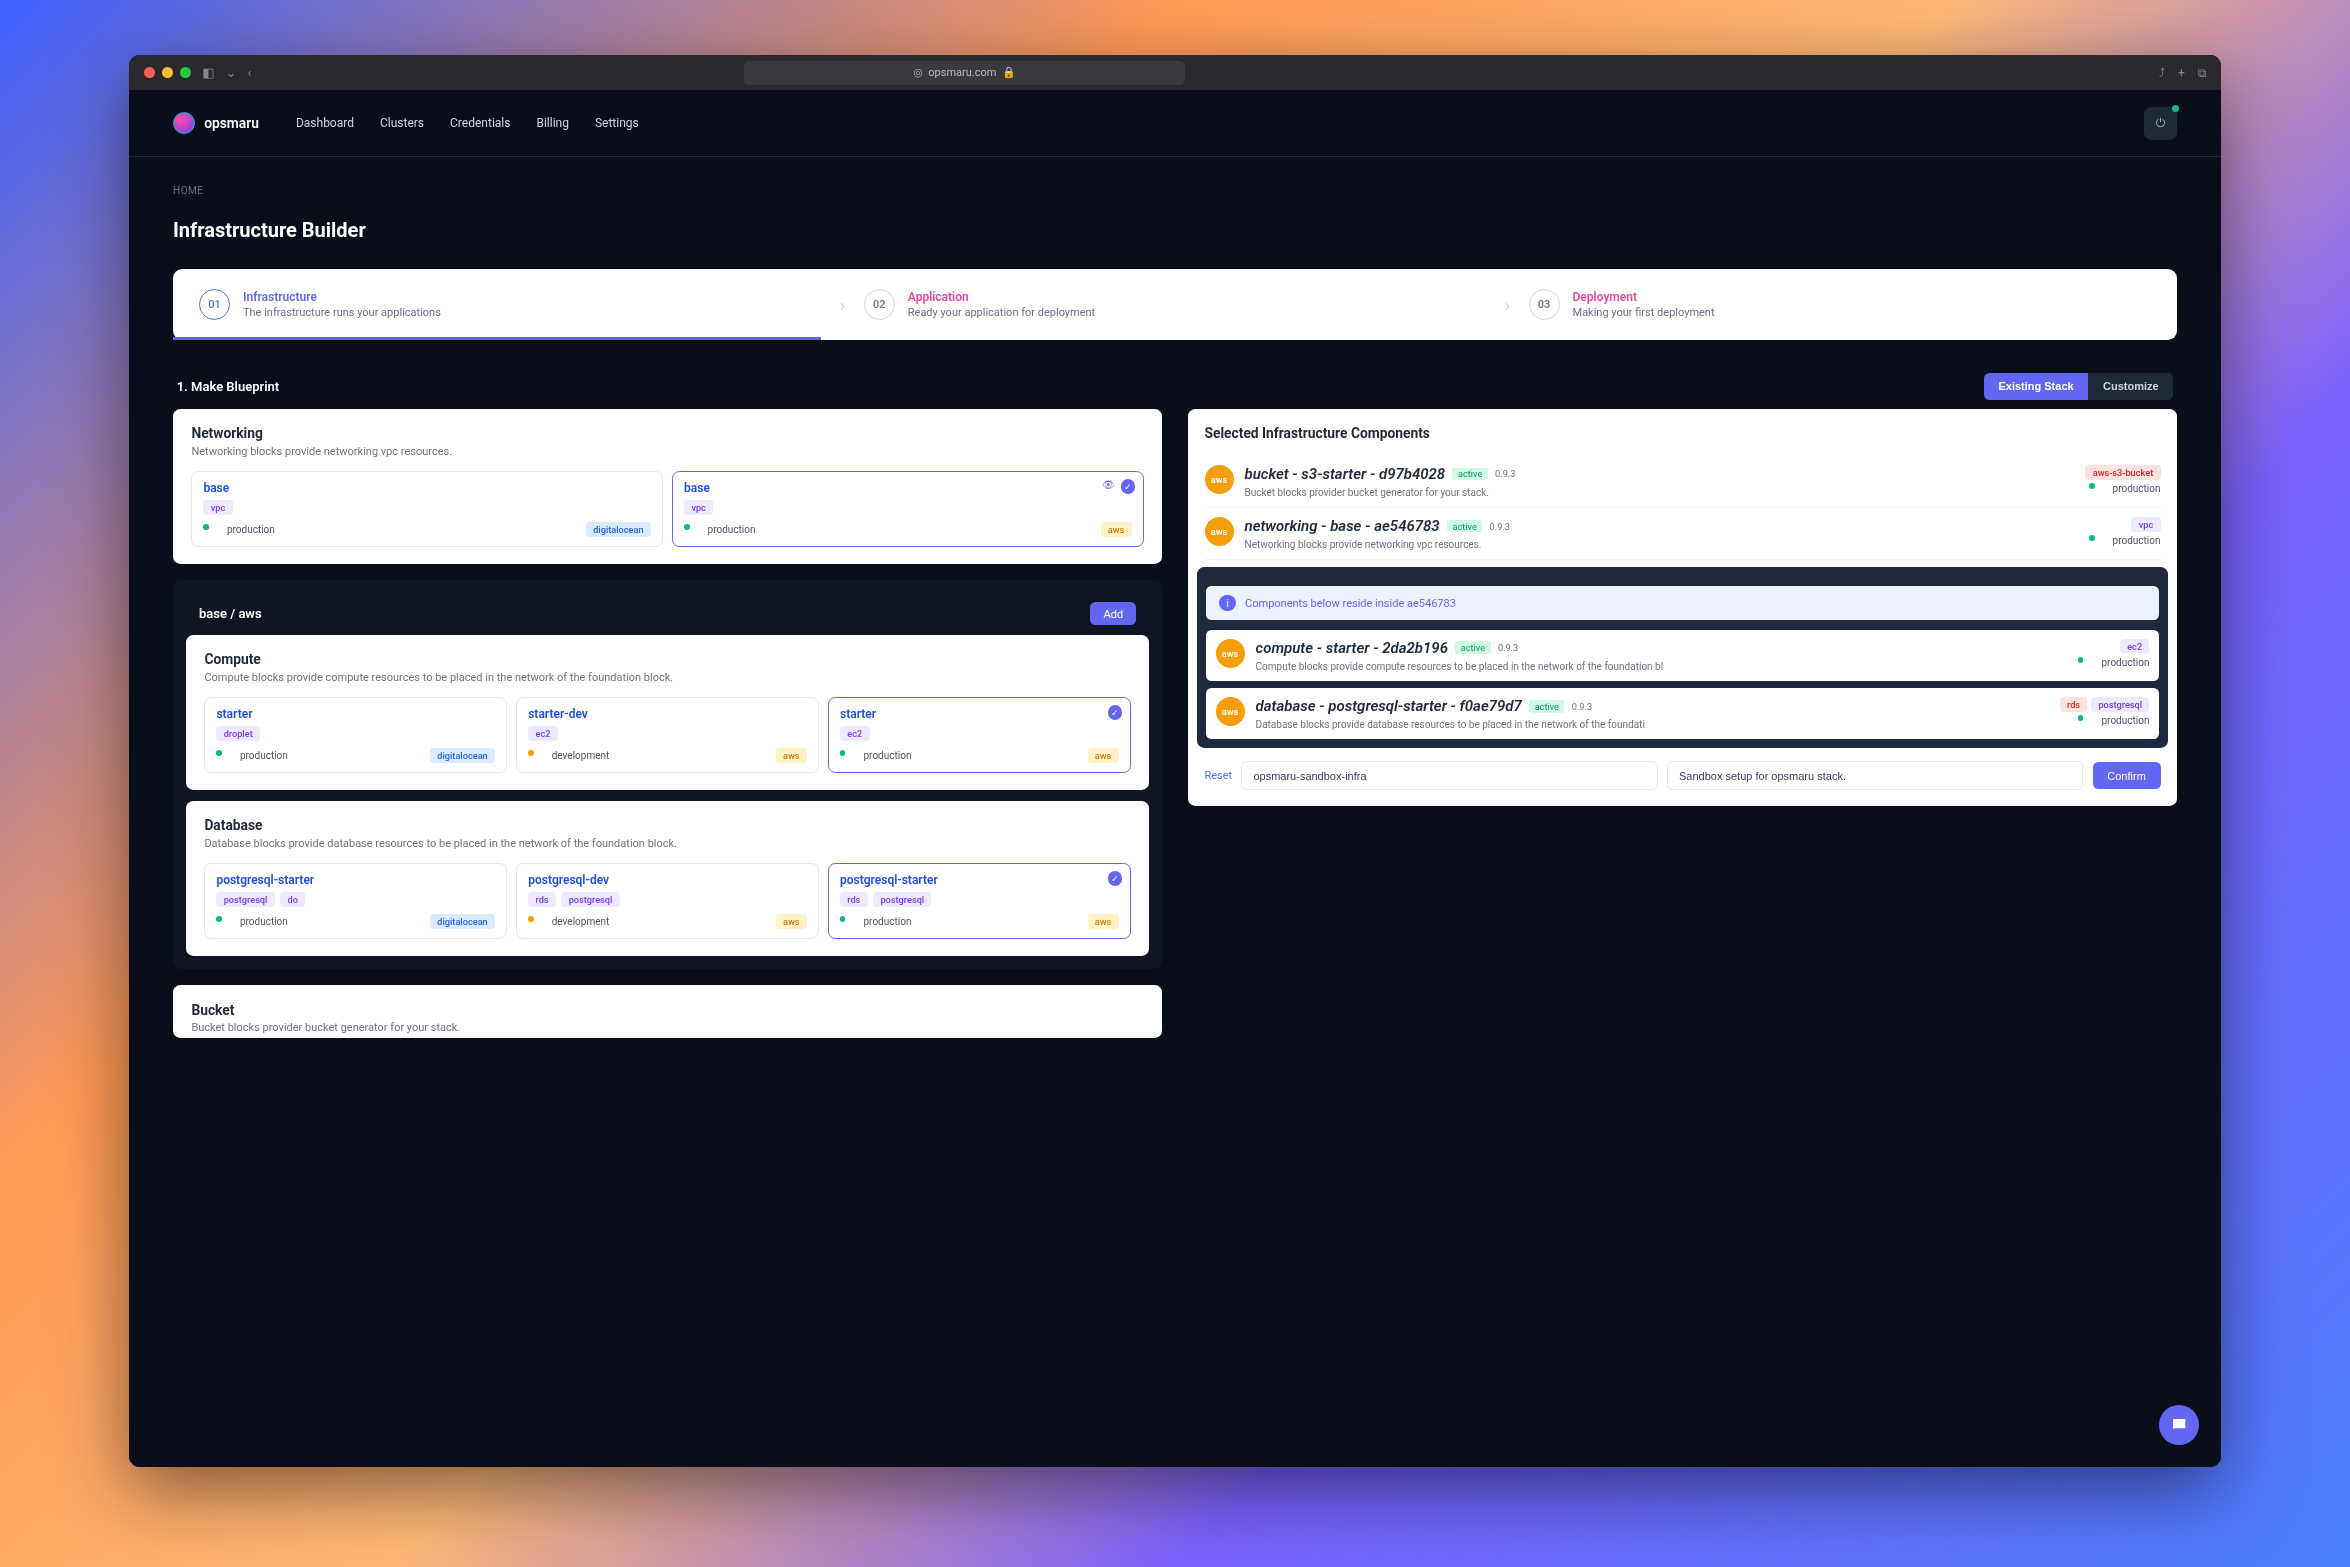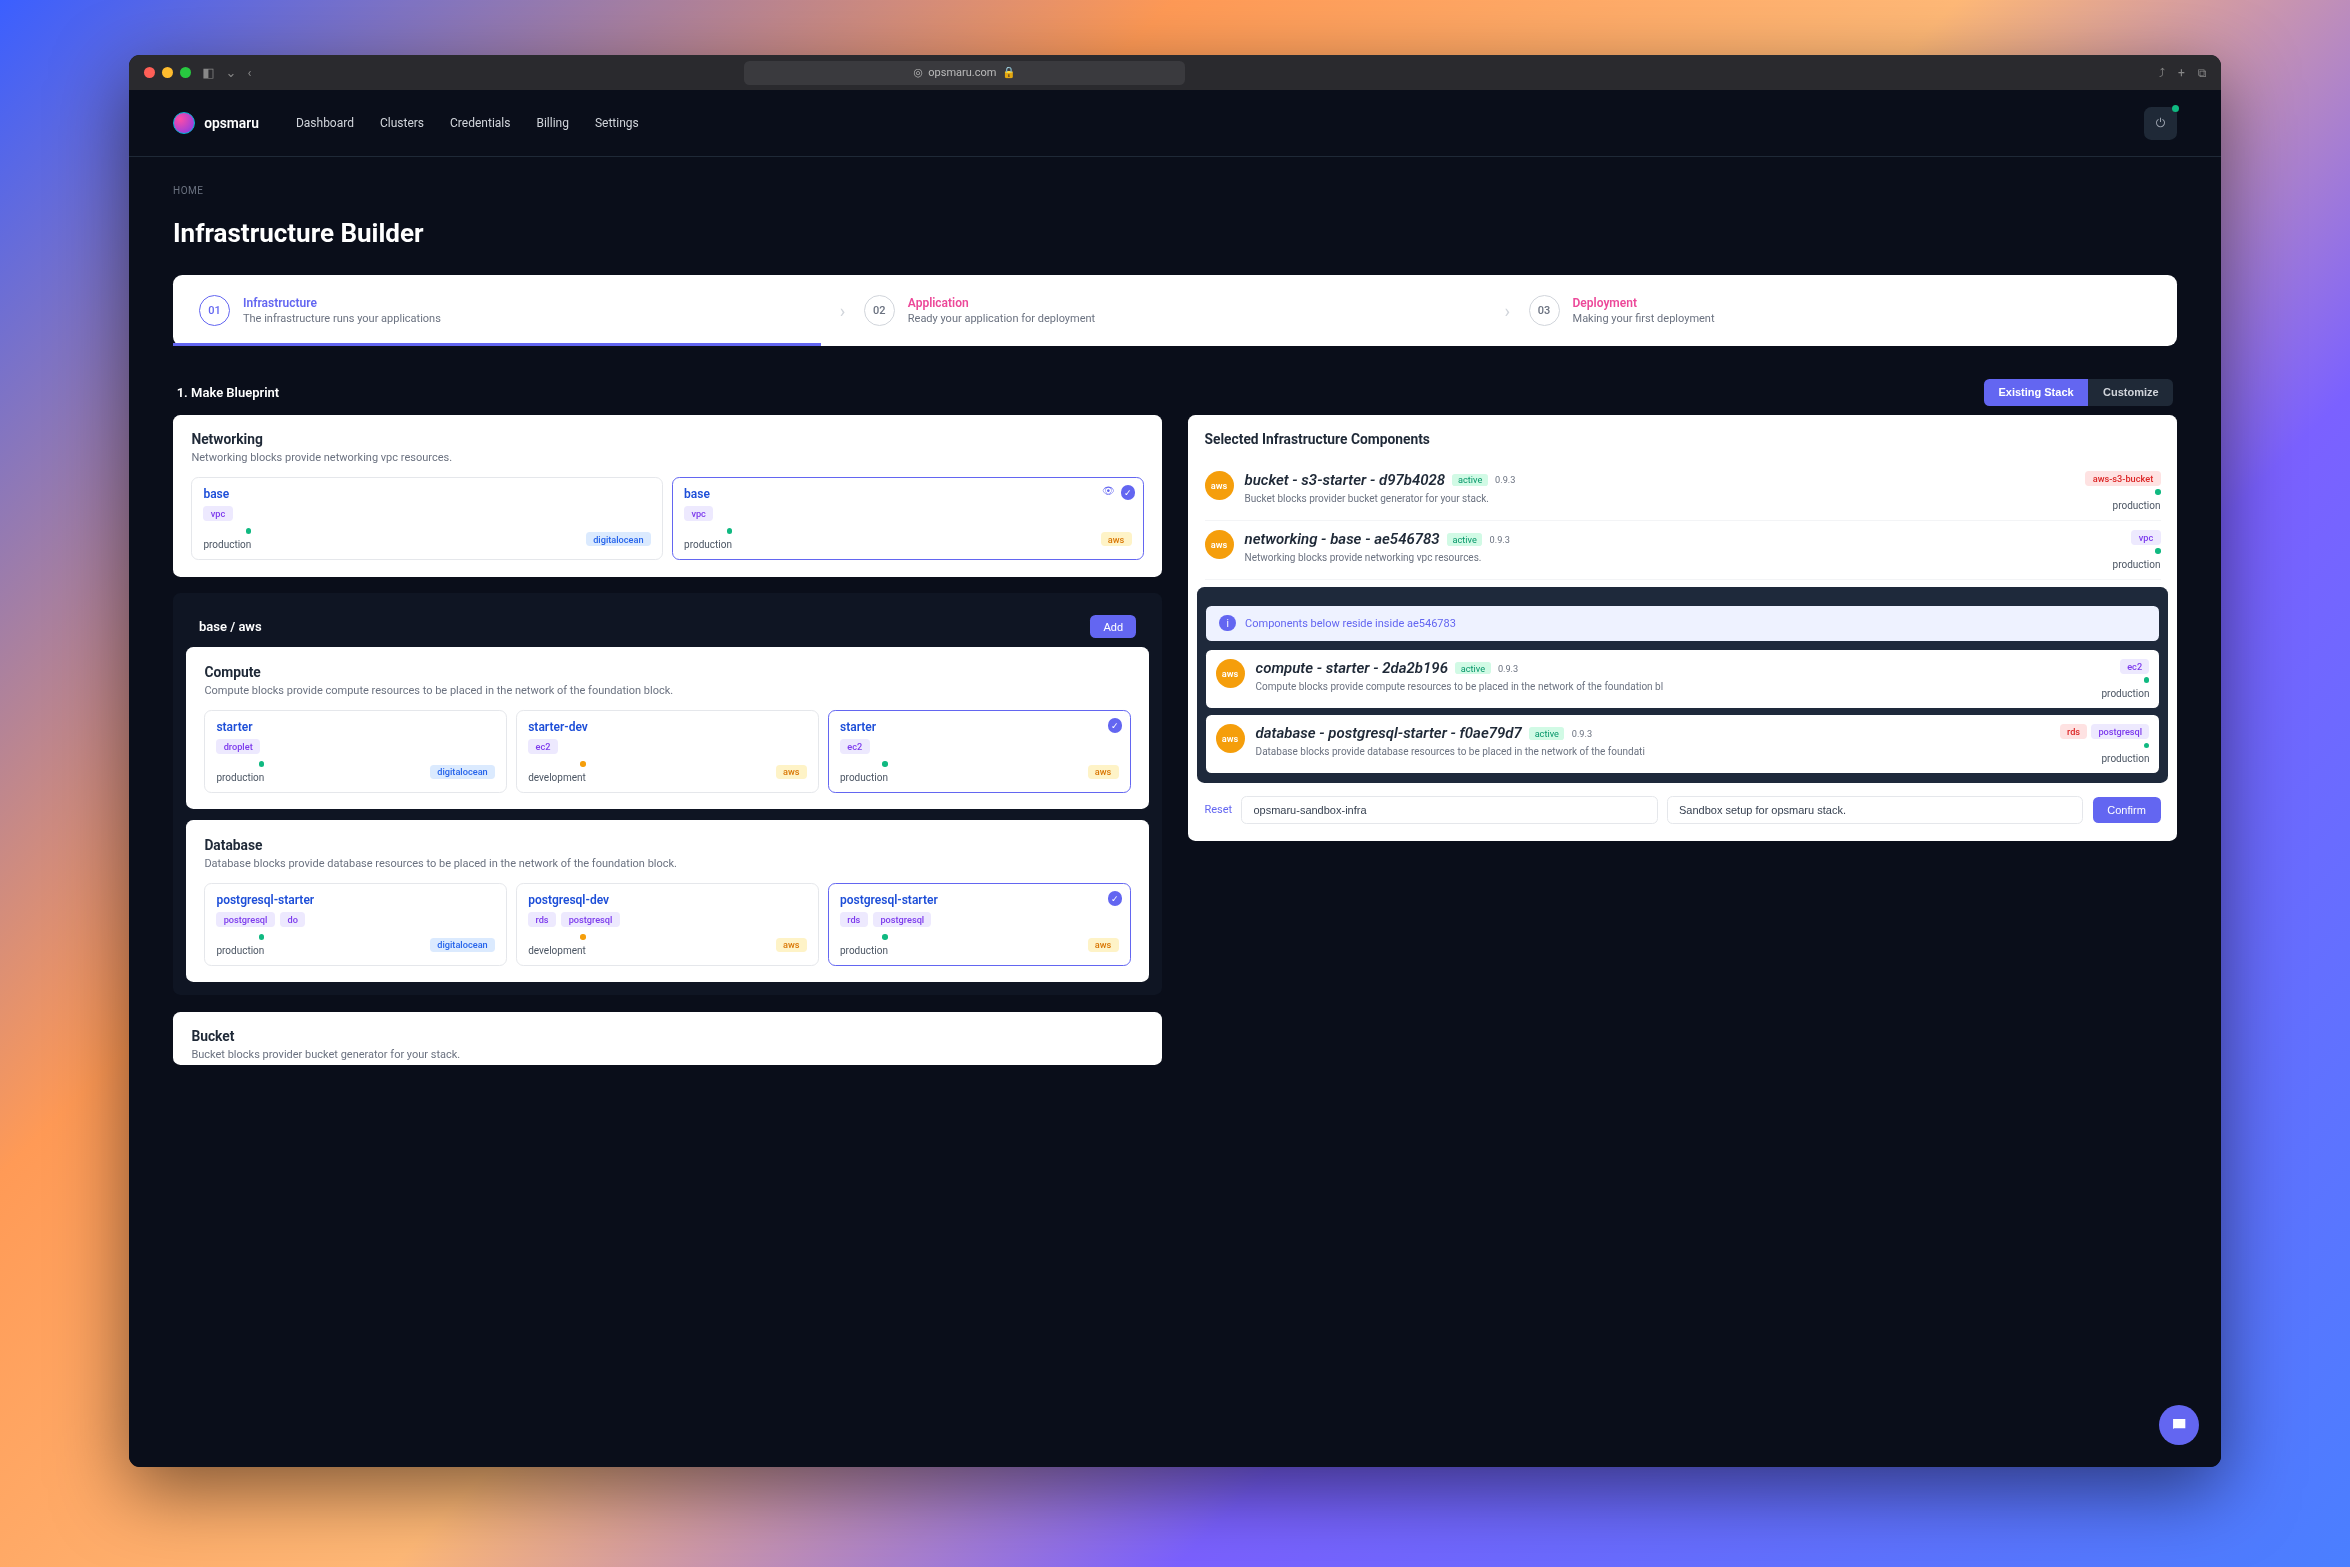--- a/index.html
+++ b/index.html
@@ -61,21 +61,21 @@
   display: flex; align-items: center; justify-content: center; color: #9ca3af;
   position: relative;
 }
 .power-btn::after {
   content: ''; position: absolute; top: -1.8px; right: -1.8px;
   width: 7.3px; height: 7.3px; background: #10b981; border-radius: 50%;
 }
 
 .page-content { padding: 27.5px 44px; }
 .breadcrumb { color: #6b7280; font-size: 10px; letter-spacing: 0.5px; margin-bottom: 22px; }
-.page-title { color: #fff; font-size: 26px; font-weight: 700; margin-bottom: 27.5px; }
+.page-title { color: #fff; font-size: 20px; font-weight: 700; margin-bottom: 27.5px; }
 
 .stepper {
   background: #fff; border-radius: 9.2px; padding: 20px 26px;
   display: flex; gap: 18.4px; margin-bottom: 33px;
 }
 .step { display: flex; align-items: center; gap: 13px; flex: 1; position: relative; }
 .step-num {
   width: 31px; height: 31px; border-radius: 50%;
   border: 1.8px solid #d1d5db; display: flex; align-items: center; justify-content: center;
   font-size: 11px; color: #6b7280; font-weight: 500;
@@ -122,21 +122,21 @@
 .block-tags { display: flex; gap: 5.5px; flex-wrap: wrap; margin-bottom: 7.3px; }
 .tag {
   font-size: 9.2px; padding: 1.8px 7.3px; border-radius: 3.7px;
   background: #eef2ff; color: #6366f1; font-weight: 500;
 }
 .tag.orange { background: #fef3c7; color: #d97706; }
 .tag.blue { background: #dbeafe; color: #2563eb; }
 .tag.purple { background: #ede9fe; color: #7c3aed; }
 .tag.red { background: #fee2e2; color: #dc2626; }
 .block-footer { display: flex; align-items: center; justify-content: space-between; }
-.env-dot { display: flex; align-items: flex-end; gap: 5px; font-size: 10px; color: #4b5563; flex-direction: column; }
+.env-dot { display: flex; align-items: flex-start; gap: 18px; font-size: 10px; color: #4b5563; }
 .dot { width: 5.5px; height: 5.5px; border-radius: 50%; }
 .dot.green { background: #10b981; }
 .dot.amber { background: #f59e0b; }
 .check-badge {
   position: absolute; top: 7.3px; right: 7.3px;
   width: 14.7px; height: 14.7px; border-radius: 50%;
   background: #6366f1; color: #fff; font-size: 9.2px;
   display: flex; align-items: center; justify-content: center;
 }
 .eye-badge {

